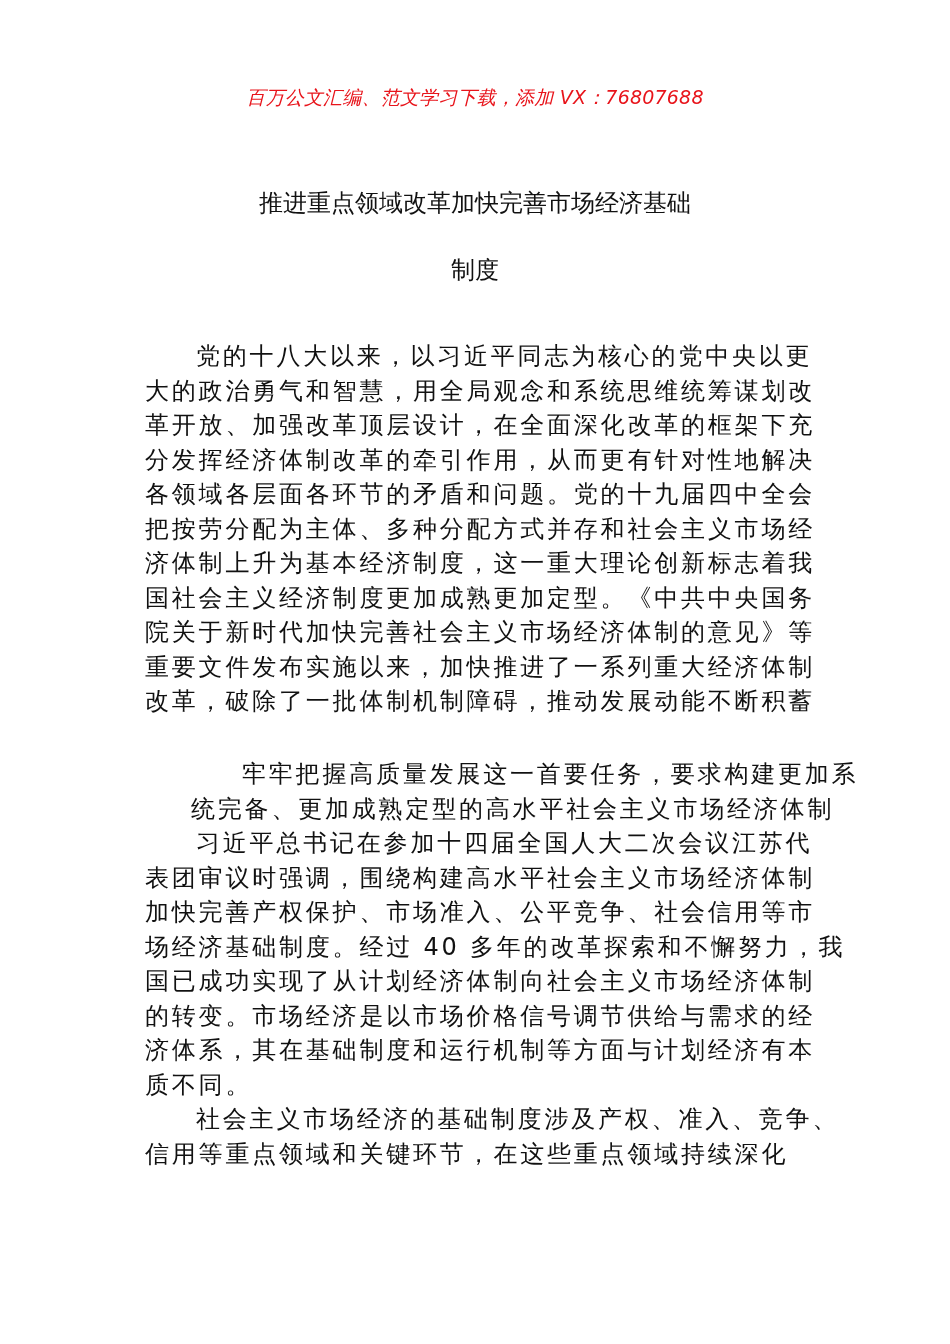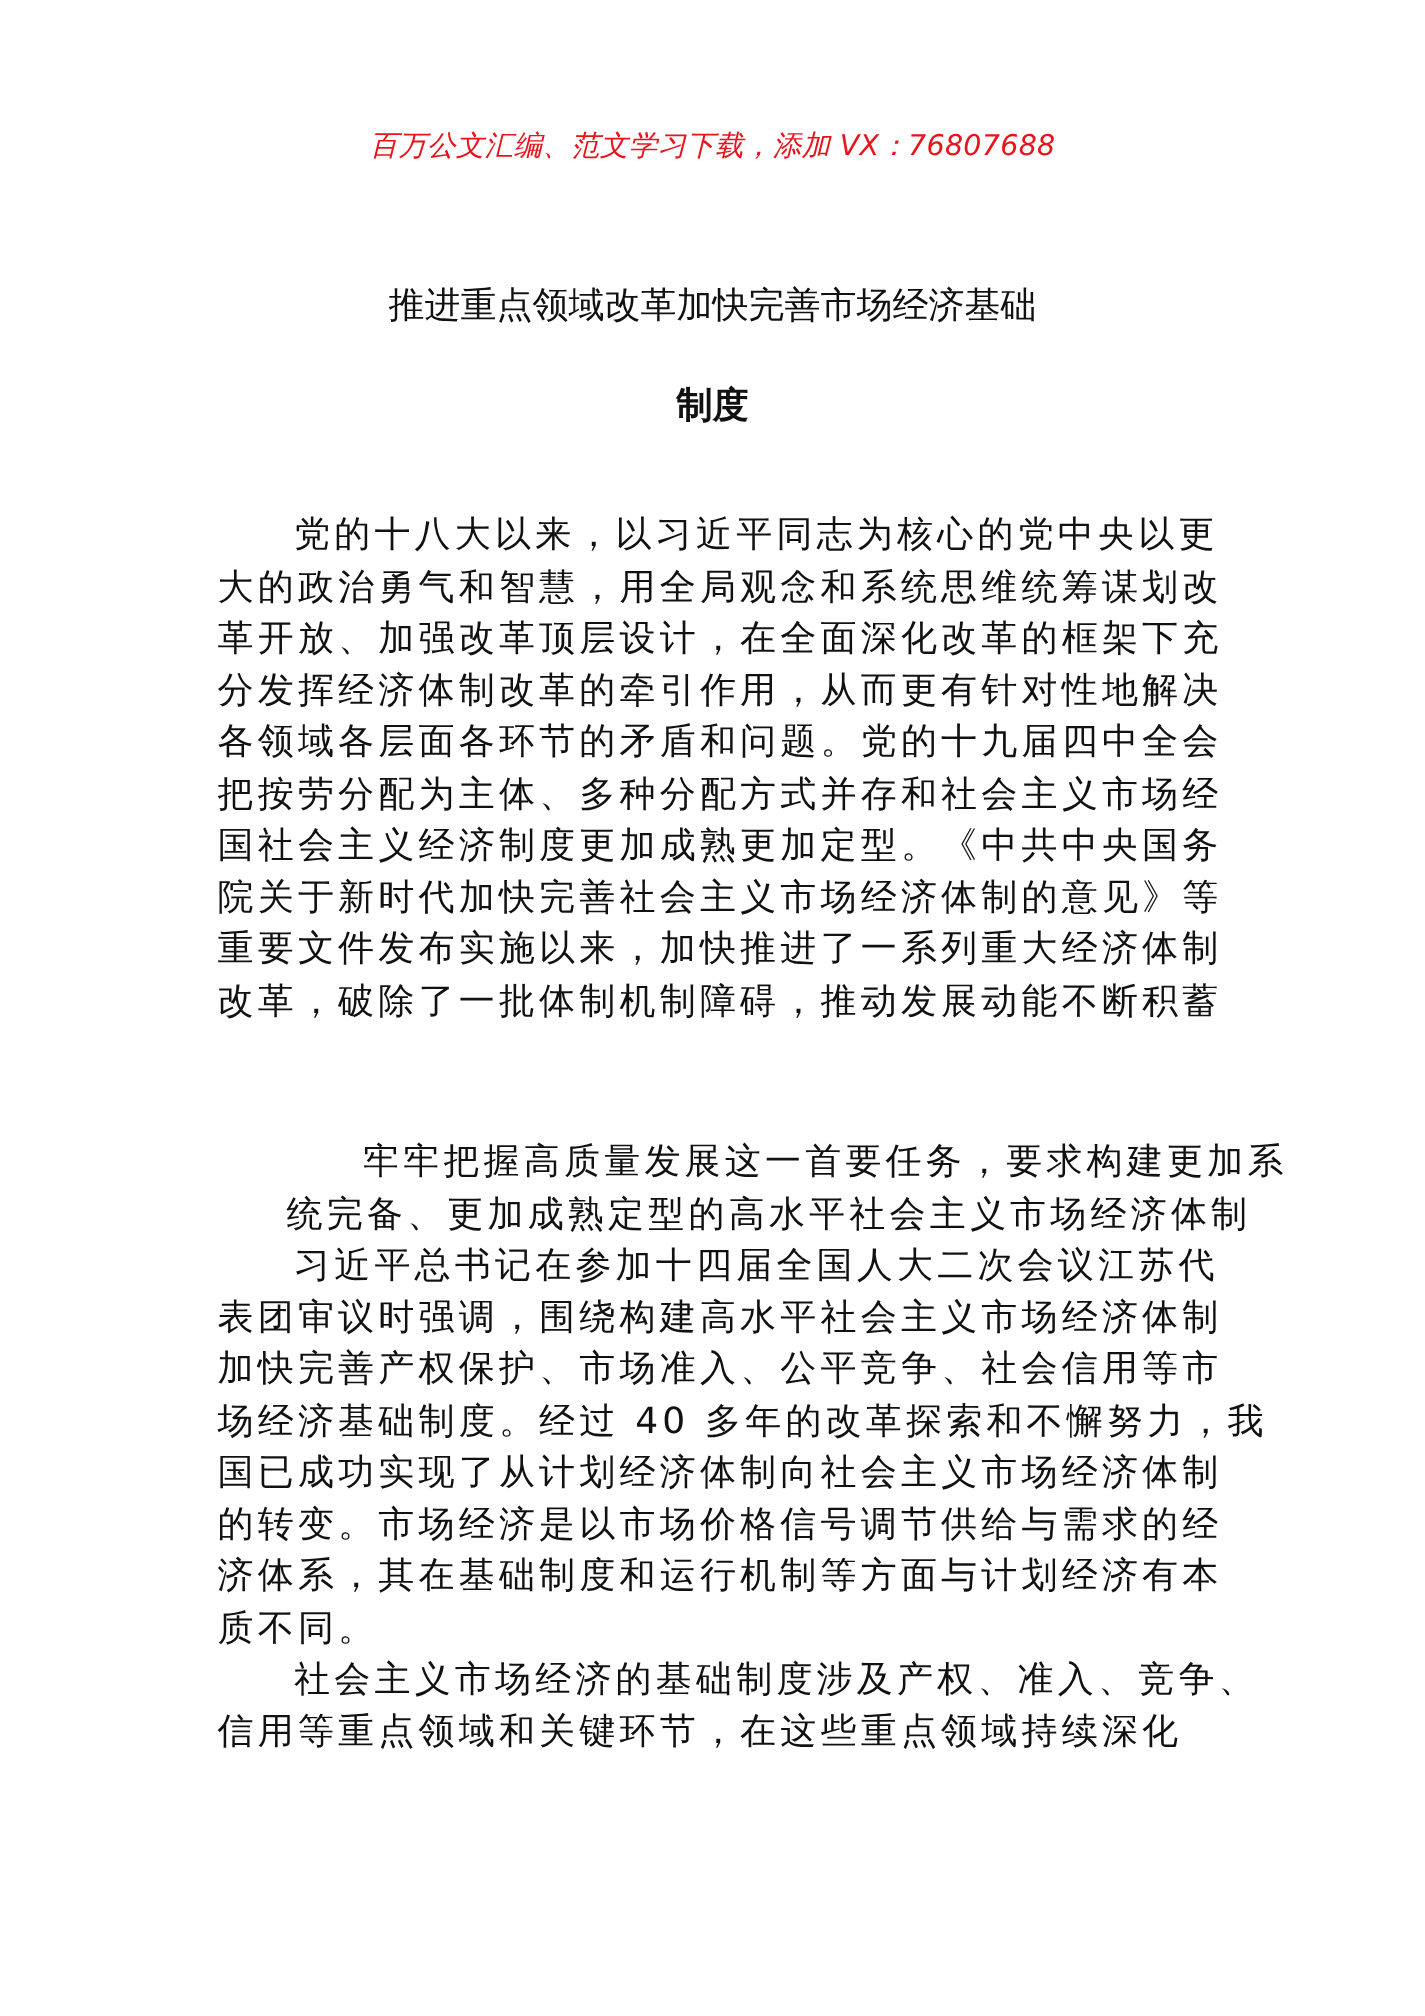--- a/index.html
+++ b/index.html
@@ -38,21 +38,21 @@
     position: absolute;
     left: 0;
     width: 950px;
     text-align: center;
     font-size: 24px;
     line-height: 44px;
     color: #111111;
     white-space: nowrap;
   }
   .title.l1 { top: 181px; }
-  .title.l2 { top: 248px; font-weight: bold; }
+  .title.l2 { top: 248px; }
   .body-block {
     position: absolute;
     left: 145px;
     width: 665px;
   }
   .line {
     font-size: 24px;
     line-height: 34.5px;
     height: 34.5px;
     white-space: nowrap;
@@ -71,20 +71,21 @@
   <div class="title l1">推进重点领域改革加快完善市场经济基础</div>
   <div class="title l2">制度</div>
 
   <div class="body-block" style="top:339px;">
     <div class="line indent">党的十八大以来，以习近平同志为核心的党中央以更</div>
     <div class="line">大的政治勇气和智慧，用全局观念和系统思维统筹谋划改</div>
     <div class="line">革开放、加强改革顶层设计，在全面深化改革的框架下充</div>
     <div class="line">分发挥经济体制改革的牵引作用，从而更有针对性地解决</div>
     <div class="line">各领域各层面各环节的矛盾和问题。党的十九届四中全会</div>
     <div class="line">把按劳分配为主体、多种分配方式并存和社会主义市场经</div>
+    <div class="line">济体制上升为基本经济制度，这一重大理论创新标志着我</div>
     <div class="line">国社会主义经济制度更加成熟更加定型。《中共中央国务</div>
     <div class="line">院关于新时代加快完善社会主义市场经济体制的意见》等</div>
     <div class="line">重要文件发布实施以来，加快推进了一系列重大经济体制</div>
     <div class="line">改革，破除了一批体制机制障碍，推动发展动能不断积蓄</div>
   </div>
 
   <div class="body-block" style="top:757px;margin-left:46px;">
     <div class="line indent">牢牢把握高质量发展这一首要任务，要求构建更加系</div>
     <div class="line">统完备、更加成熟定型的高水平社会主义市场经济体制</div>
   </div>

